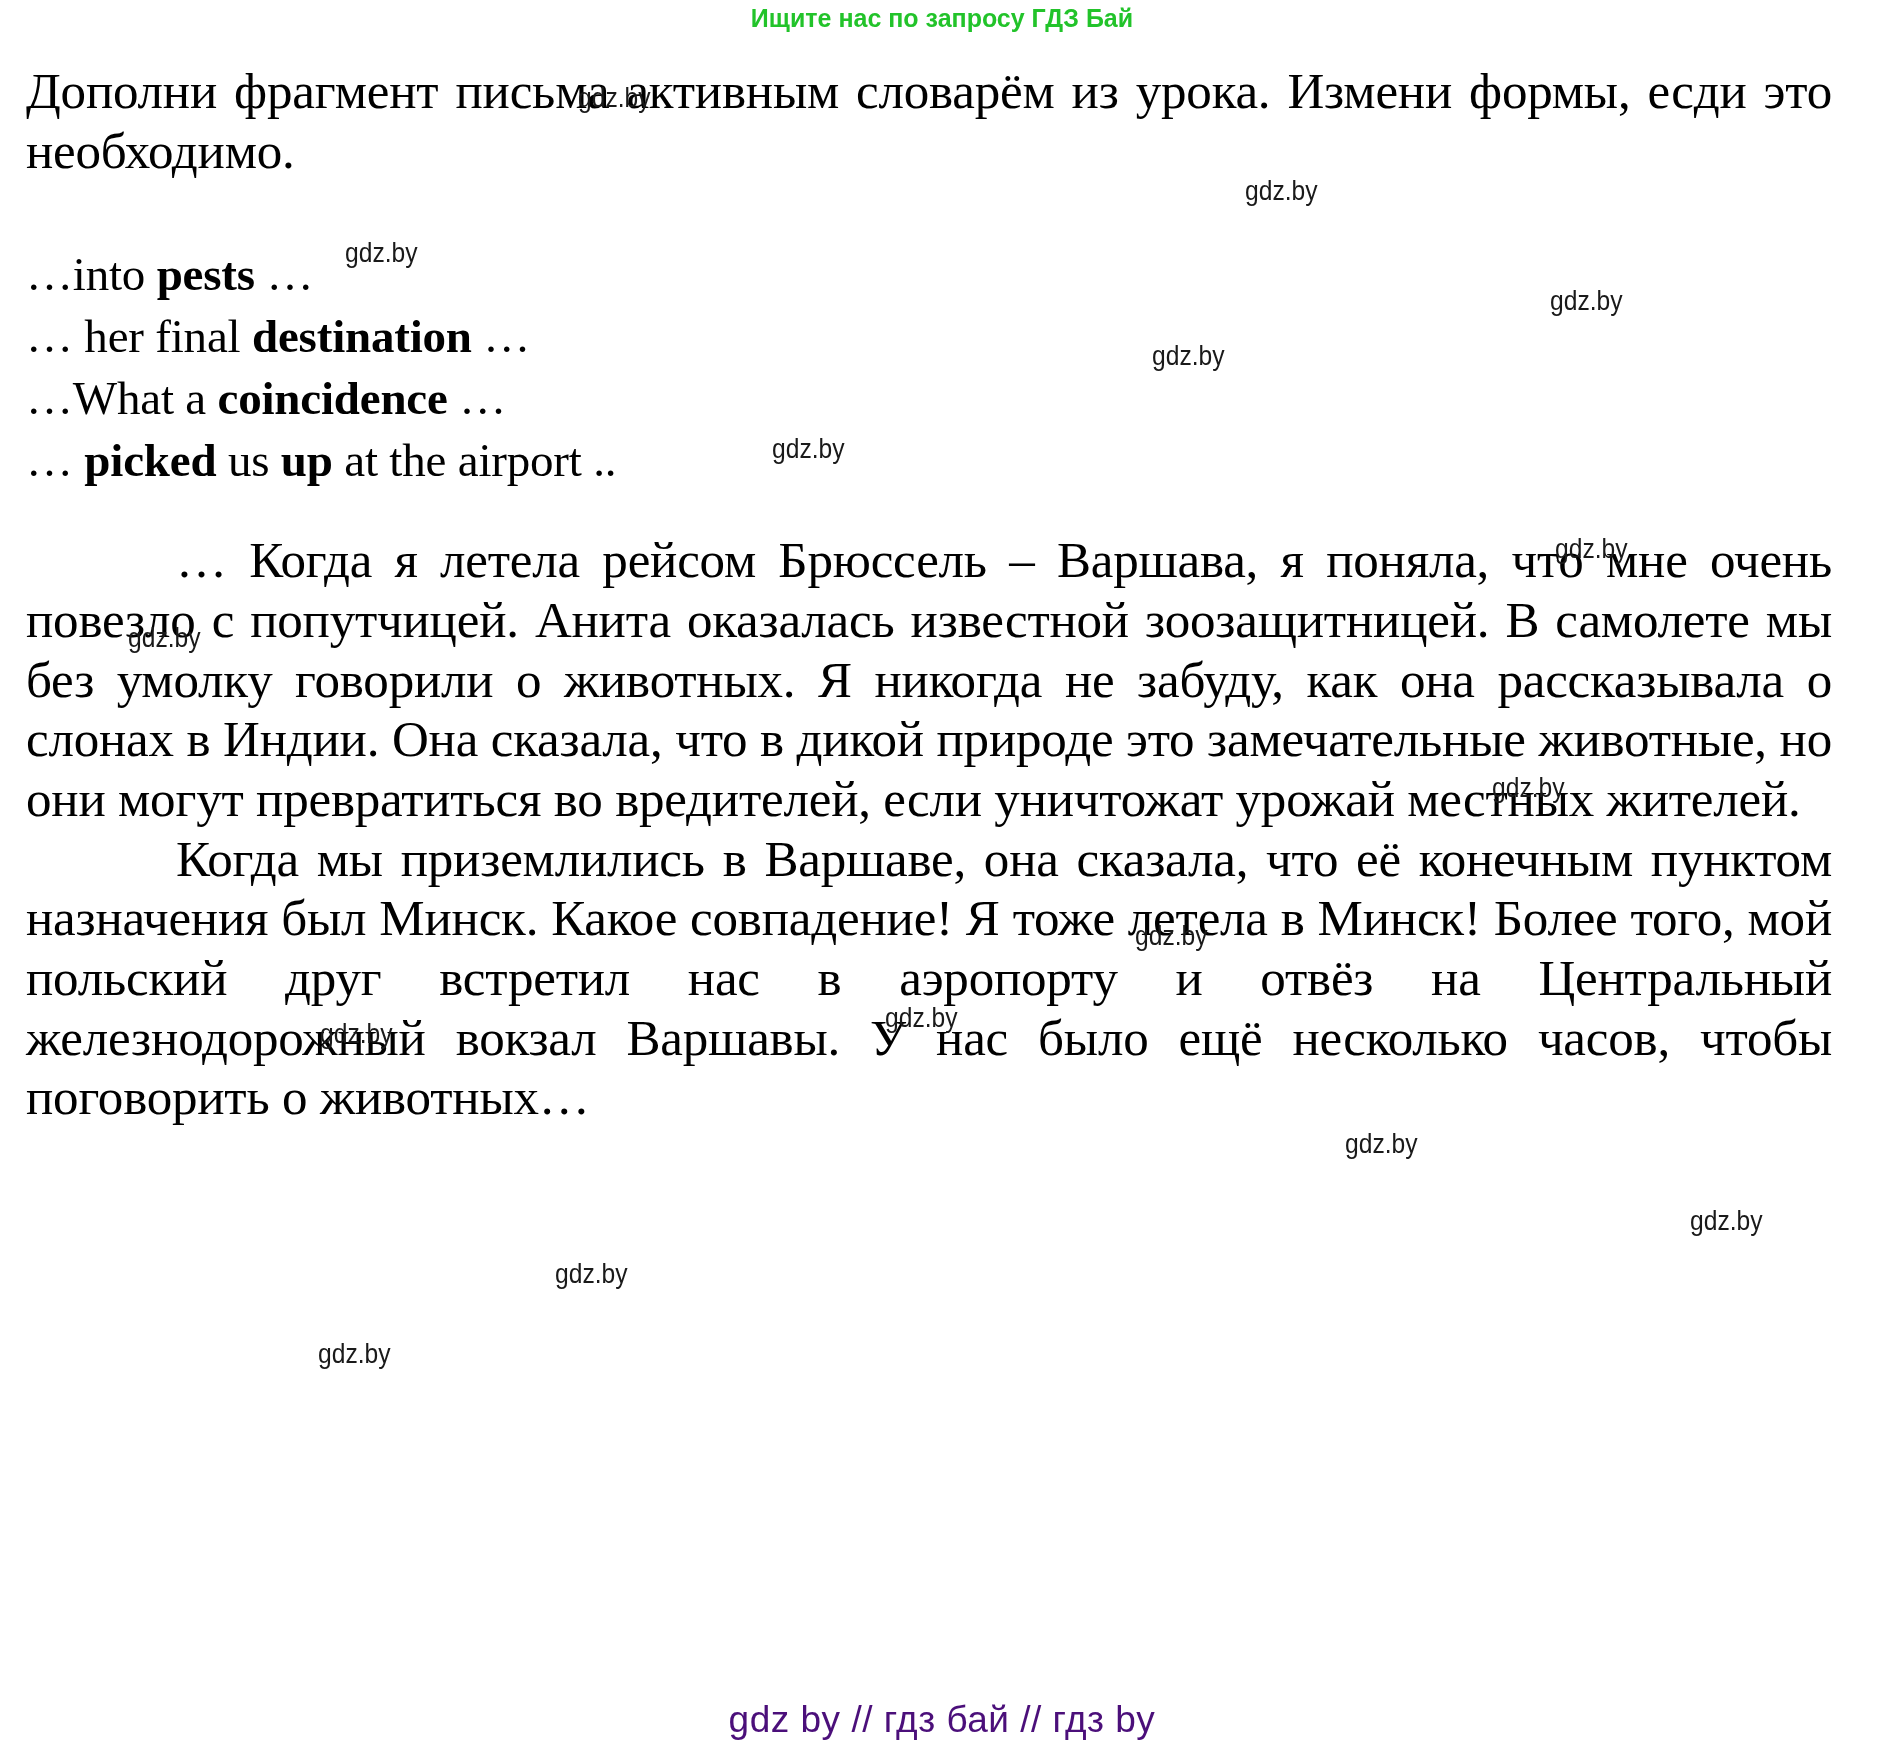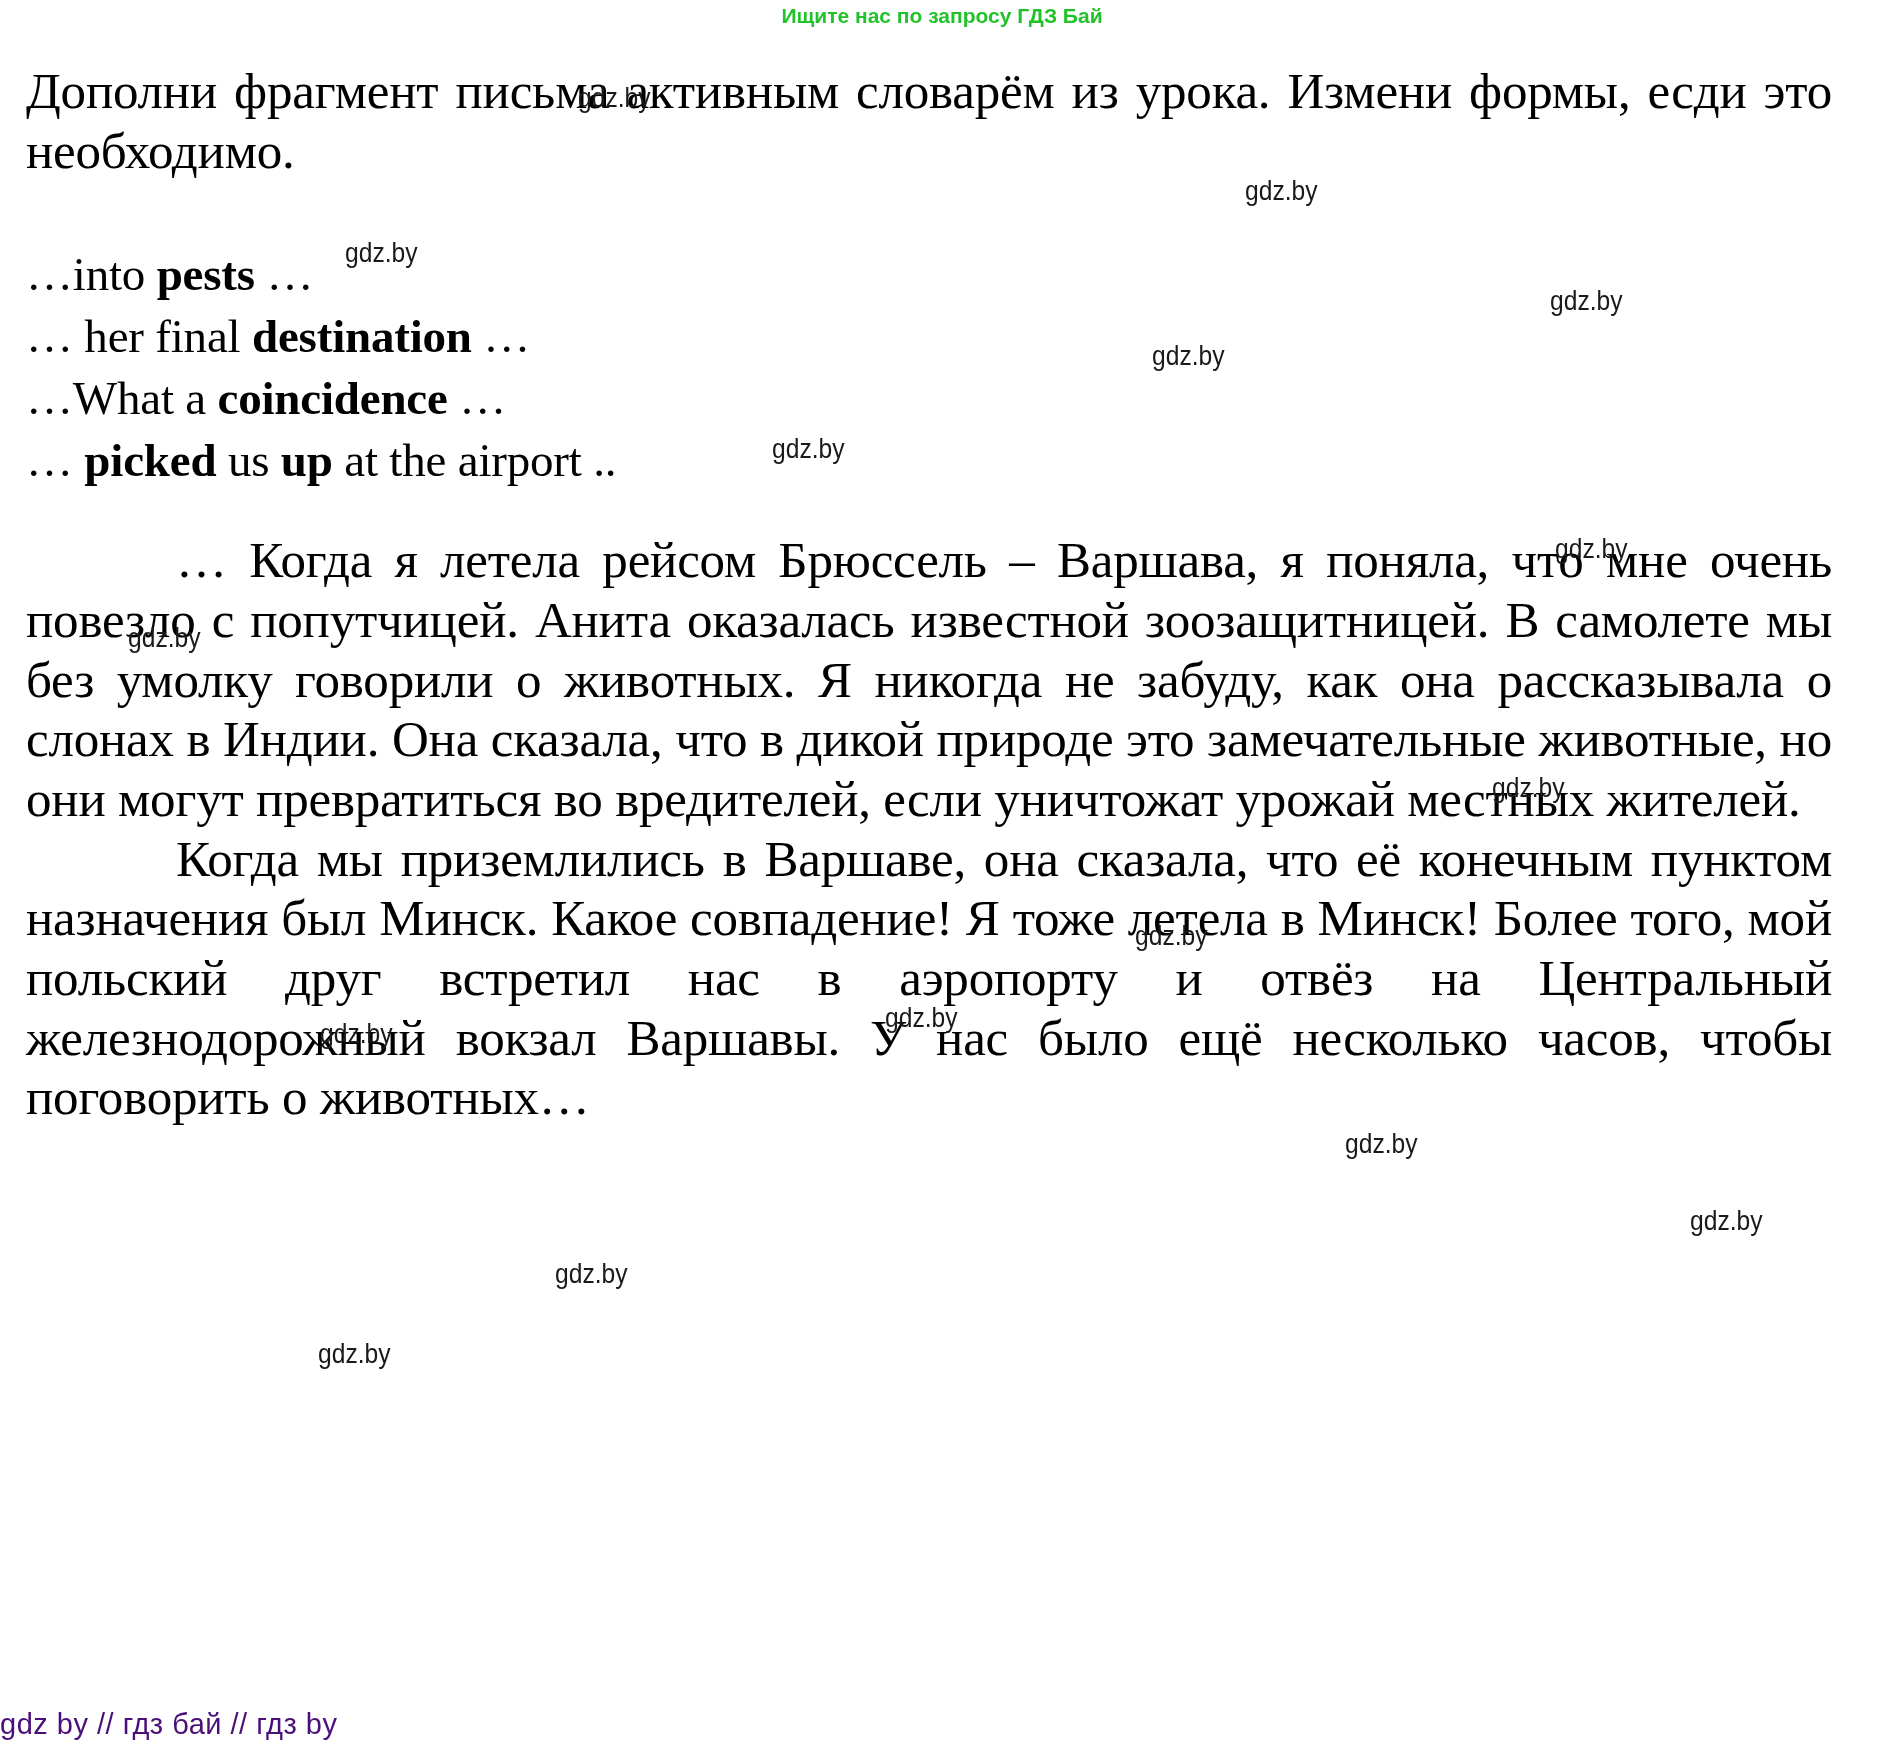--- a/index.html
+++ b/index.html
@@ -18,21 +18,21 @@
 
   
   #promo-header {
     position: absolute;
     top: 4px;
     left: 0;
     width: 100%;
     text-align: center;
     font-family: "Liberation Sans", "DejaVu Sans", sans-serif;
     font-weight: bold;
-    font-size: 21px;
+    font-size: 25px;
     color: #22c32a;
     letter-spacing: 0px;
   }
 
   
   #page {
     position: absolute;
     top: 62px;
     left: 26px;
     width: 1806px;
@@ -81,22 +81,23 @@
     letter-spacing: -0.2px;
   }
   #answer-body p.tight { text-indent: 150px; }
 
   
   #footer-links {
     position: absolute;
     bottom: 6px;
     left: 0;
     width: 100%;
+    text-align: center;
     font-family: "Liberation Sans", "DejaVu Sans", sans-serif;
-    font-size: 29px;
+    font-size: 37px;
     color: #4b0f7a;
     letter-spacing: 0.5px;
   }
 
   
   .wm {
     position: absolute;
     font-family: "Liberation Sans", "DejaVu Sans", sans-serif;
     font-size: 28px;
     color: #1a1a1a;

